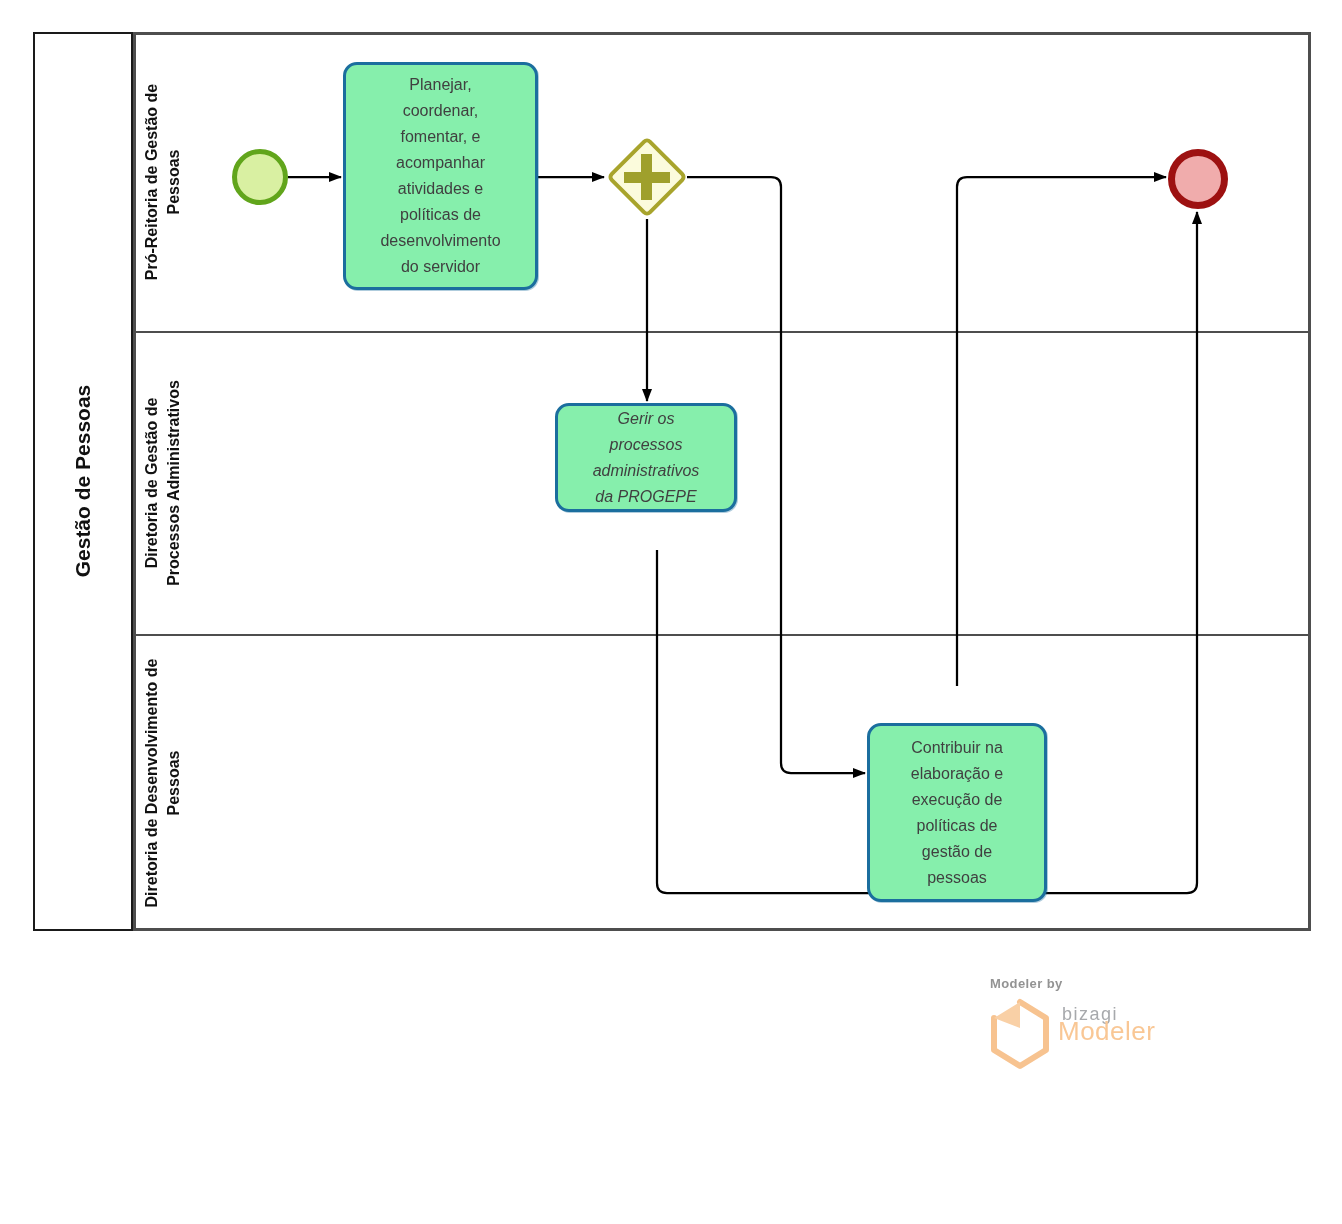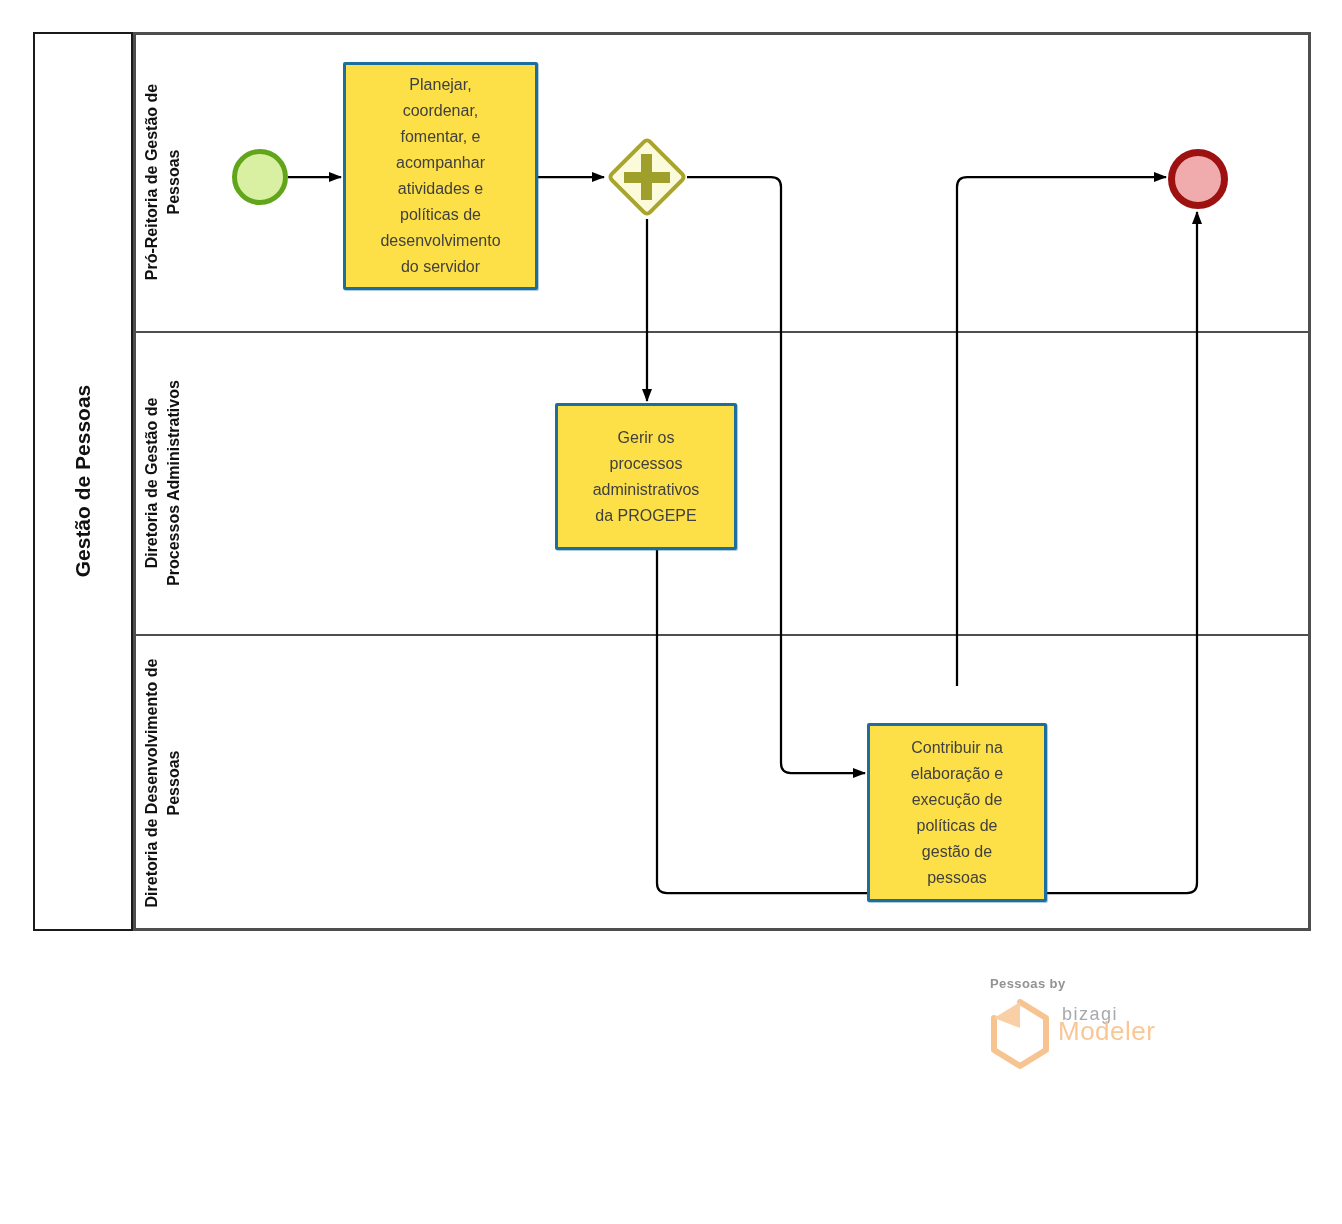--- a/index.html
+++ b/index.html
@@ -15,21 +15,21 @@
   .lane-divider{left:133px;width:1178px;height:2px;background:#4e4e4e;}
   .rot{transform:rotate(-90deg);text-align:center;font-weight:bold;color:#111;}
   .pool-label{width:300px;height:30px;line-height:30px;font-size:21px;}
   .lane-label{font-size:16px;line-height:22px;}
 
   
   svg.flows{left:0;top:0;pointer-events:none;}
   .flow{stroke:#000;stroke-width:2.25px;fill:none;}
 
   
-  .task{background:#fde047;border:3.5px solid #1b6e9e;border-radius:2px;
+  .task{background:#86efac;border:3.5px solid #1b6e9e;border-radius:14px;
     box-sizing:border-box;display:flex;align-items:center;justify-content:center;
     box-shadow:1px 1px 0 rgba(27,110,158,.35);}
   .task .txt{font-size:16px;line-height:26px;color:#404040;text-align:center;}
   .event{border-radius:50%;box-sizing:border-box;}
   .start-event{left:232px;top:149px;width:56px;height:56px;
     background:#d9f0a2;border:5px solid #61a51b;}
   .end-event{left:1168px;top:149px;width:60px;height:60px;
     background:#f0acac;border:7px solid #9d1111;}
   .gw-diamond{left:618px;top:148px;width:58px;height:58px;background:#fbfbdc;
     border:4.5px solid #a8a42c;border-radius:6px;transform:rotate(45deg);
@@ -75,31 +75,31 @@
 <div class="abs event start-event"></div>
 
 <div class="abs task" style="left:343px;top:62px;width:195px;height:228px;">
   <div class="txt" style="max-width:138px;">Planejar, coordenar, fomentar, e acompanhar atividades e políticas de desenvolvimento do servidor</div>
 </div>
 
 <div class="abs gw-diamond"></div>
 <div class="abs gw-bar" style="left:624px;top:172px;width:46px;height:11px;"></div>
 <div class="abs gw-bar" style="left:641px;top:154px;width:11px;height:46px;"></div>
 
-<div class="abs task" style="left:555px;top:403px;width:182px;height:147px;">
+<div class="abs task" style="left:555px;top:403px;width:182px;height:109px;font-style:italic;">
   <div class="txt" style="max-width:122px;">Gerir os processos administrativos da PROGEPE</div>
 </div>
 
 <div class="abs task" style="left:867px;top:686px;width:180px;height:179px;margin-top:37px;">
   <div class="txt" style="max-width:122px;">Contribuir na elaboração e execução de políticas de gestão de pessoas</div>
 </div>
 
 <div class="abs event end-event"></div>
 
-<div class="abs powered">Pessoas by</div>
+<div class="abs powered">Modeler by</div>
 
 <svg class="abs" style="left:990px;top:998px;" width="60" height="72" viewBox="0 0 60 72">
   <path d="M30,4 L56,20 L56,52 L30,68 L4,52 L4,20" fill="none" stroke="#f7c390" stroke-width="6" stroke-linejoin="round" stroke-linecap="round"></path>
   <path d="M30,4 L30,30 L4,20 Z" fill="#f9d0a6"></path>
 </svg>
 
 <div class="abs bizagi-word">bizagi</div>
 <div class="abs modeler-word">Modeler</div>
 
 </body></html>

